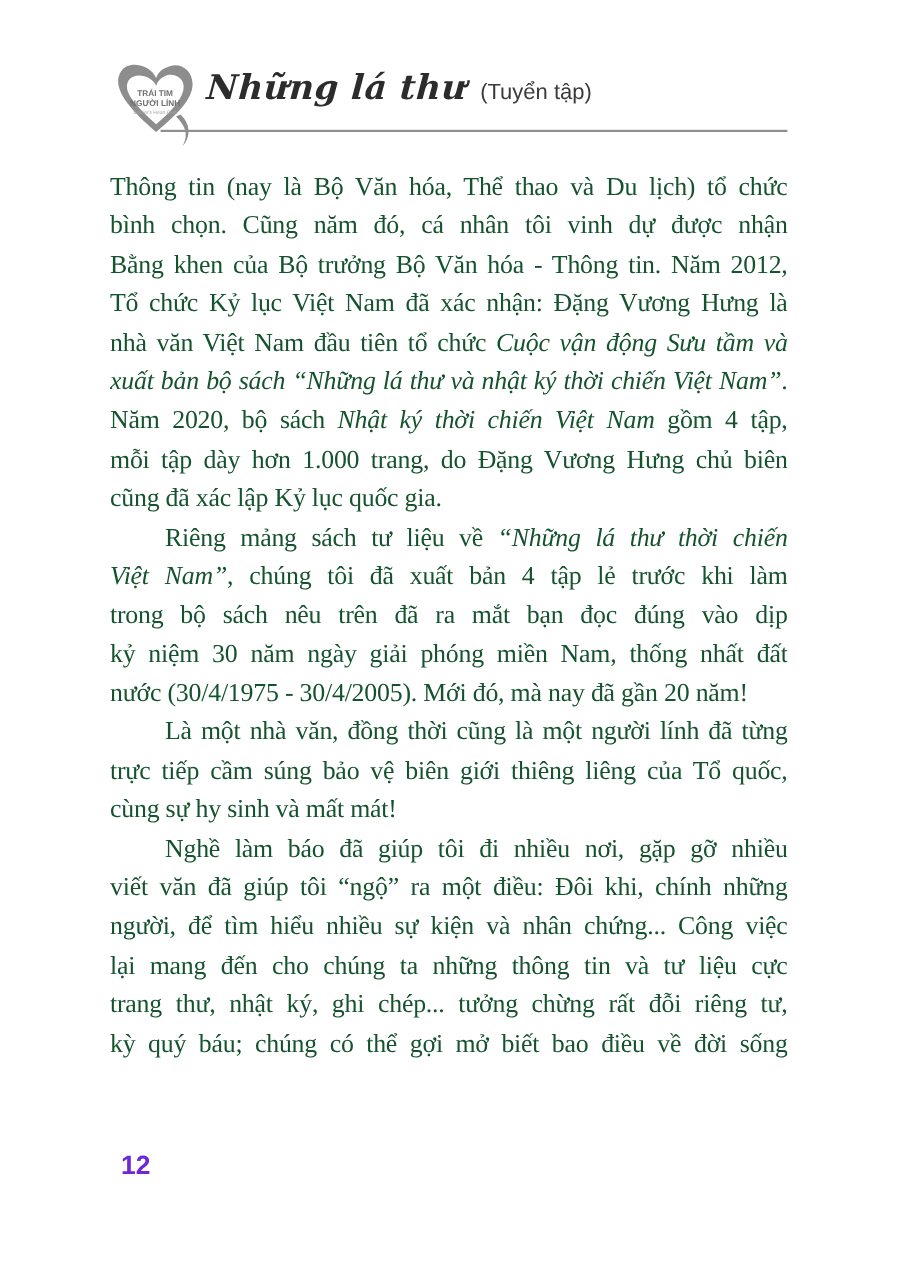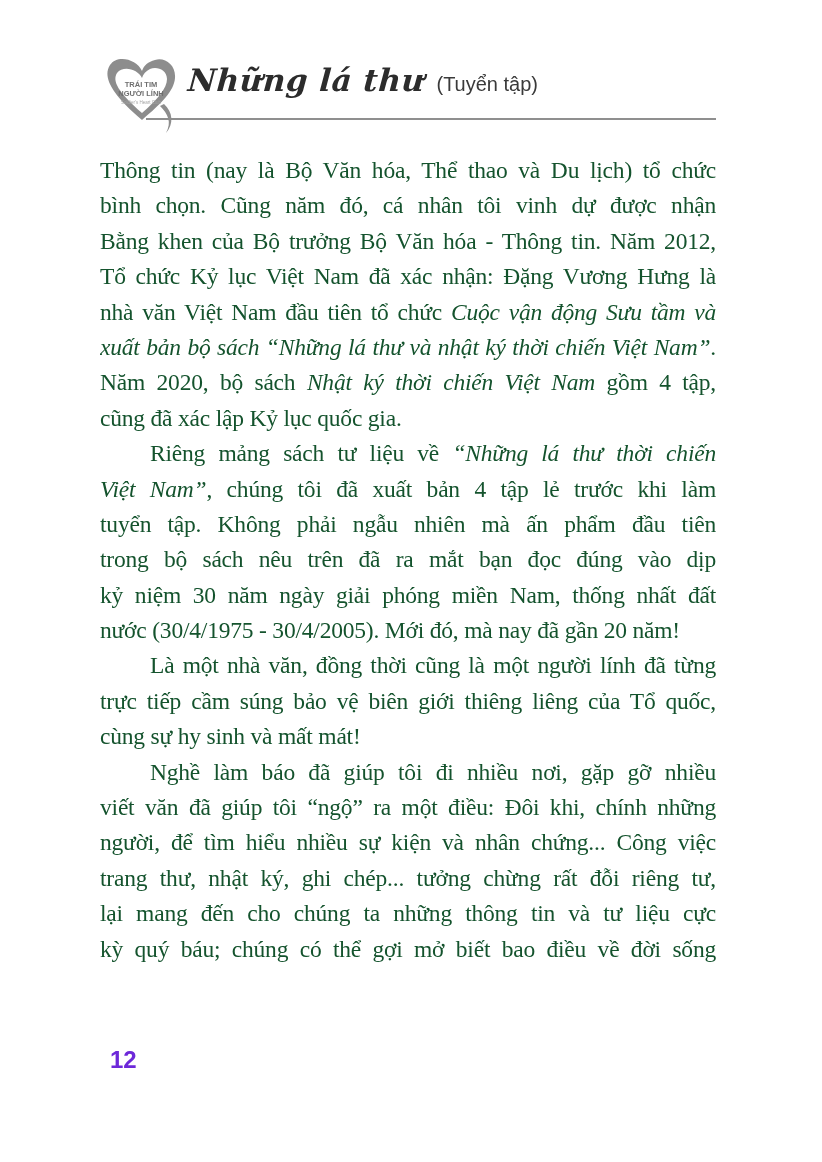--- a/index.html
+++ b/index.html
@@ -131,40 +131,40 @@
 
   <main class="body-text">
       <div class="para">
         <div class="line just"><span>Thông tin (nay là Bộ Văn hóa, Thể thao và Du lịch) tổ chức</span></div>
         <div class="line just"><span>bình chọn. Cũng năm đó, cá nhân tôi vinh dự được nhận</span></div>
         <div class="line just"><span>Bằng khen của Bộ trưởng Bộ Văn hóa - Thông tin. Năm 2012,</span></div>
         <div class="line just"><span>Tổ chức Kỷ lục Việt Nam đã xác nhận: Đặng Vương Hưng là</span></div>
         <div class="line just"><span>nhà văn Việt Nam đầu tiên tổ chức </span><span class="it">Cuộc vận động Sưu tầm và</span></div>
         <div class="line just"><span class="it">xuất bản bộ sách “Những lá thư và nhật ký thời chiến Việt Nam”</span><span>.</span></div>
         <div class="line just"><span>Năm 2020, bộ sách </span><span class="it">Nhật ký thời chiến Việt Nam</span><span> gồm 4 tập,</span></div>
+        <div class="line just"><span>mỗi tập dày hơn 1.000 trang, do Đặng Vương Hưng chủ biên</span></div>
         <div class="line"><span>cũng đã xác lập Kỷ lục quốc gia.</span></div>
       </div>
       <div class="para">
         <div class="line indent just"><span>Riêng mảng sách tư liệu về </span><span class="it">“Những lá thư thời chiến</span></div>
         <div class="line just"><span class="it">Việt Nam”</span><span>, chúng tôi đã xuất bản 4 tập lẻ trước khi làm</span></div>
-        <div class="line just"><span>tuyển tập. Không phải ngẫu nhiên mà ấn phẩm đầu tiên</span></div>
         <div class="line just"><span>trong bộ sách nêu trên đã ra mắt bạn đọc đúng vào dịp</span></div>
         <div class="line just"><span>kỷ niệm 30 năm ngày giải phóng miền Nam, thống nhất đất</span></div>
         <div class="line"><span>nước (30/4/1975 - 30/4/2005). Mới đó, mà nay đã gần 20 năm!</span></div>
       </div>
       <div class="para">
         <div class="line indent just"><span>Là một nhà văn, đồng thời cũng là một người lính đã từng</span></div>
         <div class="line just"><span>trực tiếp cầm súng bảo vệ biên giới thiêng liêng của Tổ quốc,</span></div>
         <div class="line"><span>cùng sự hy sinh và mất mát!</span></div>
       </div>
       <div class="para">
         <div class="line indent just"><span>Nghề làm báo đã giúp tôi đi nhiều nơi, gặp gỡ nhiều</span></div>
         <div class="line just"><span>viết văn đã giúp tôi “ngộ” ra một điều: Đôi khi, chính những</span></div>
         <div class="line just"><span>người, để tìm hiểu nhiều sự kiện và nhân chứng... Công việc</span></div>
+        <div class="line just"><span>lại mang đến cho chúng ta những thông tin và tư liệu cực</span></div>
         <div class="line just"><span>trang thư, nhật ký, ghi chép... tưởng chừng rất đỗi riêng tư,</span></div>
-        <div class="line just"><span>lại mang đến cho chúng ta những thông tin và tư liệu cực</span></div>
         <div class="line just"><span>kỳ quý báu; chúng có thể gợi mở biết bao điều về đời sống</span></div>
       </div>
     </main>
 
   <div class="page-number">12</div>
 
 </div>
 
 </body></html>

